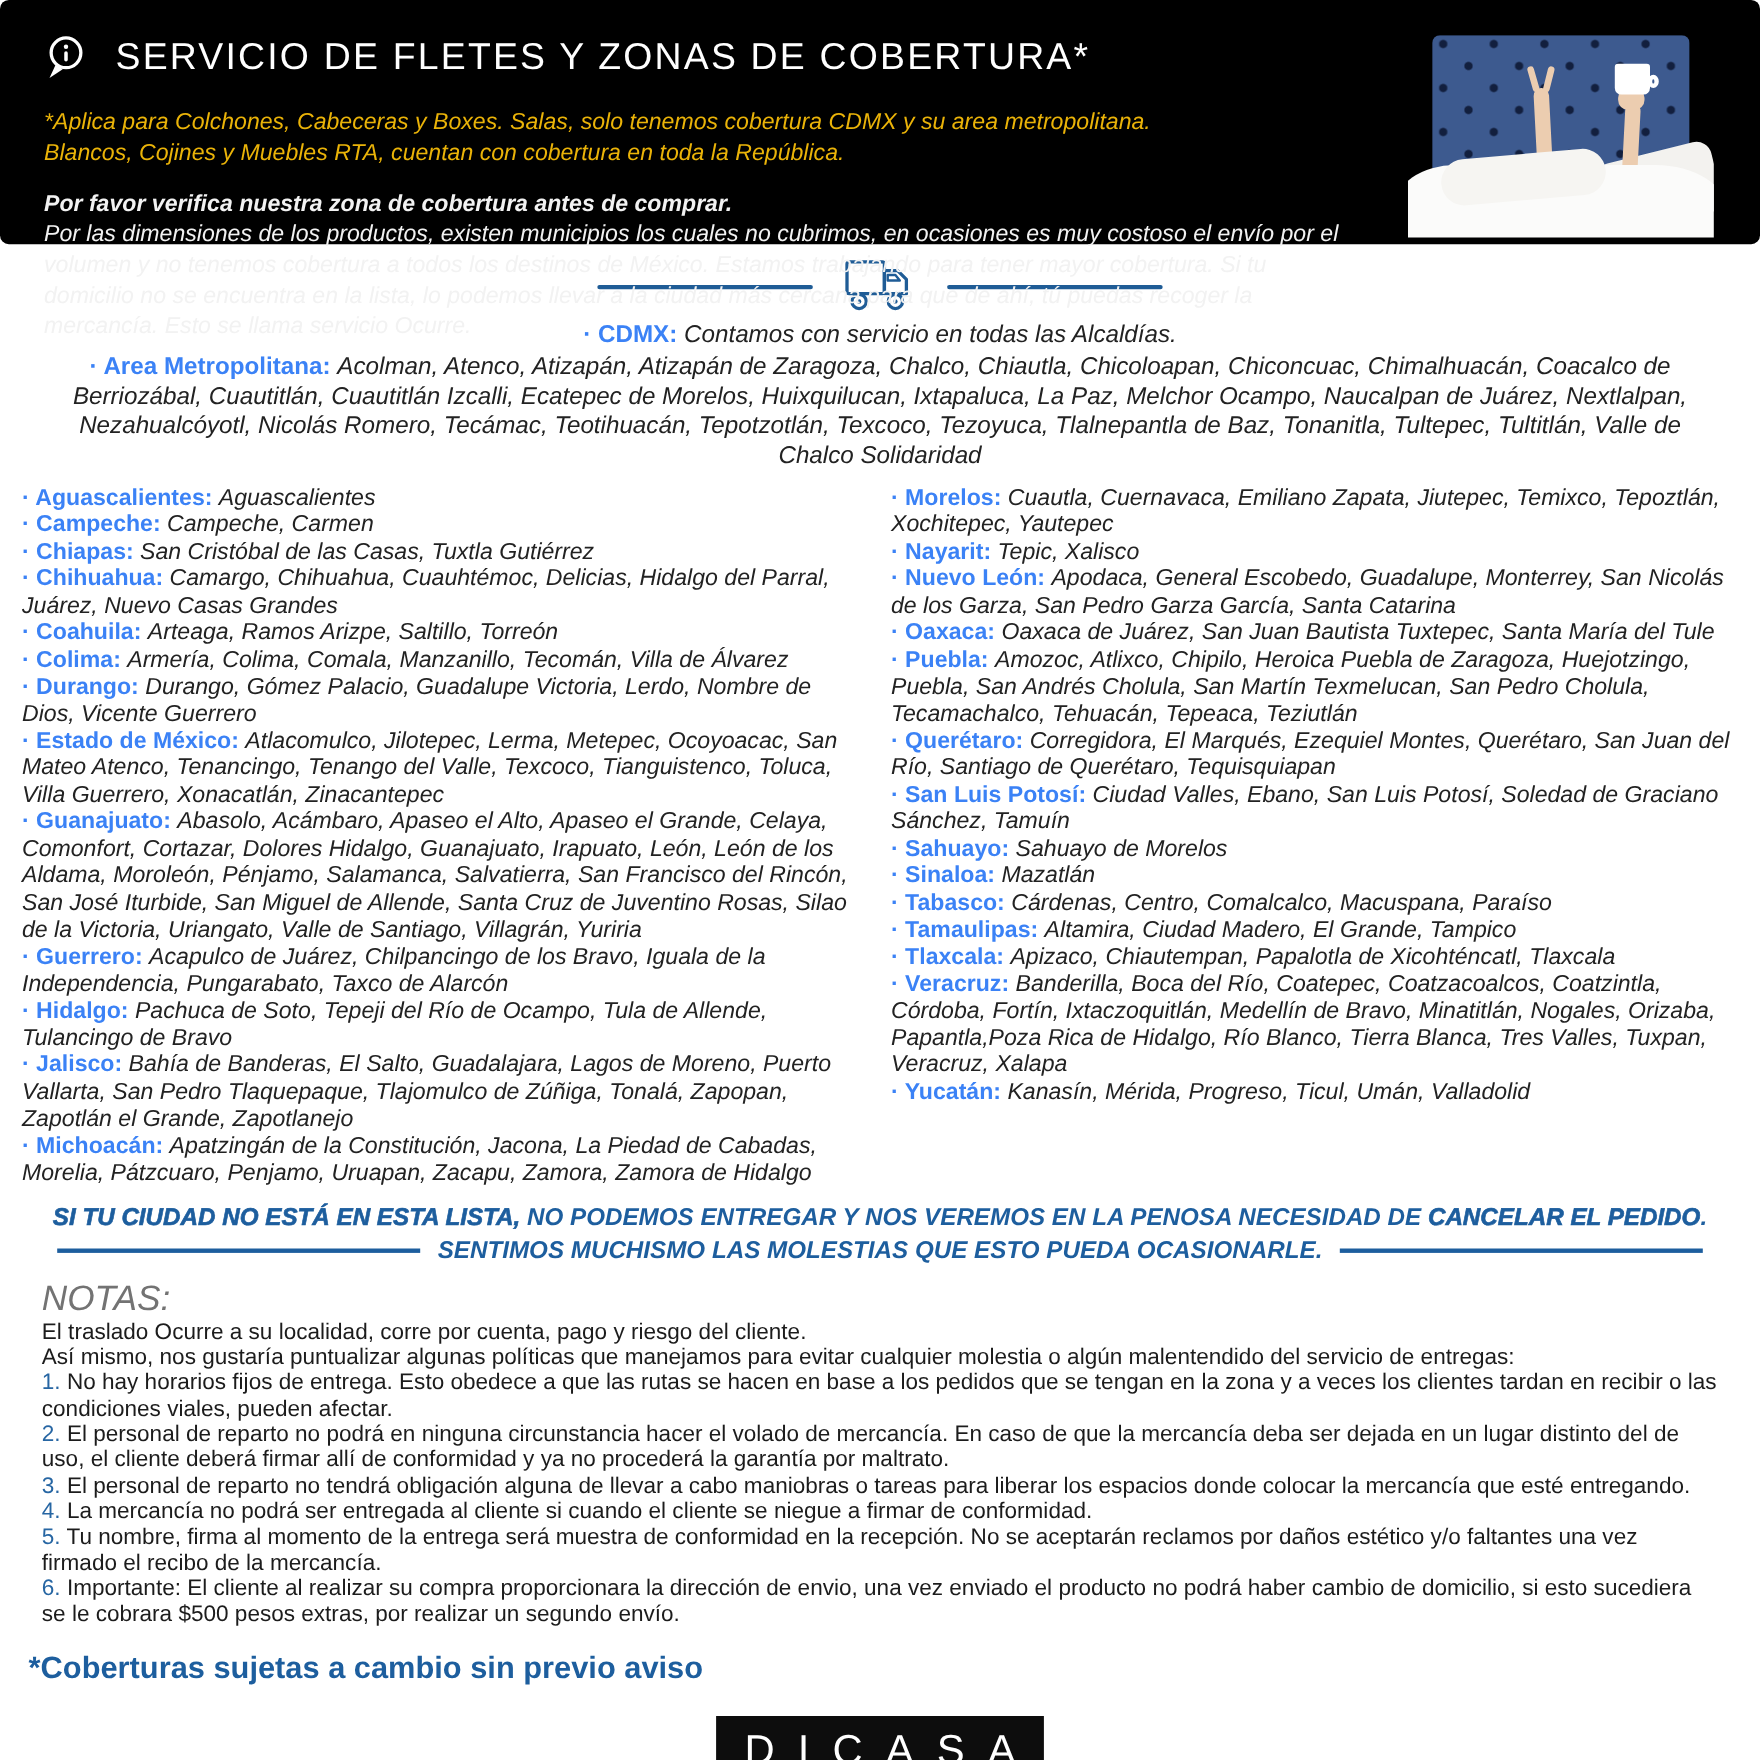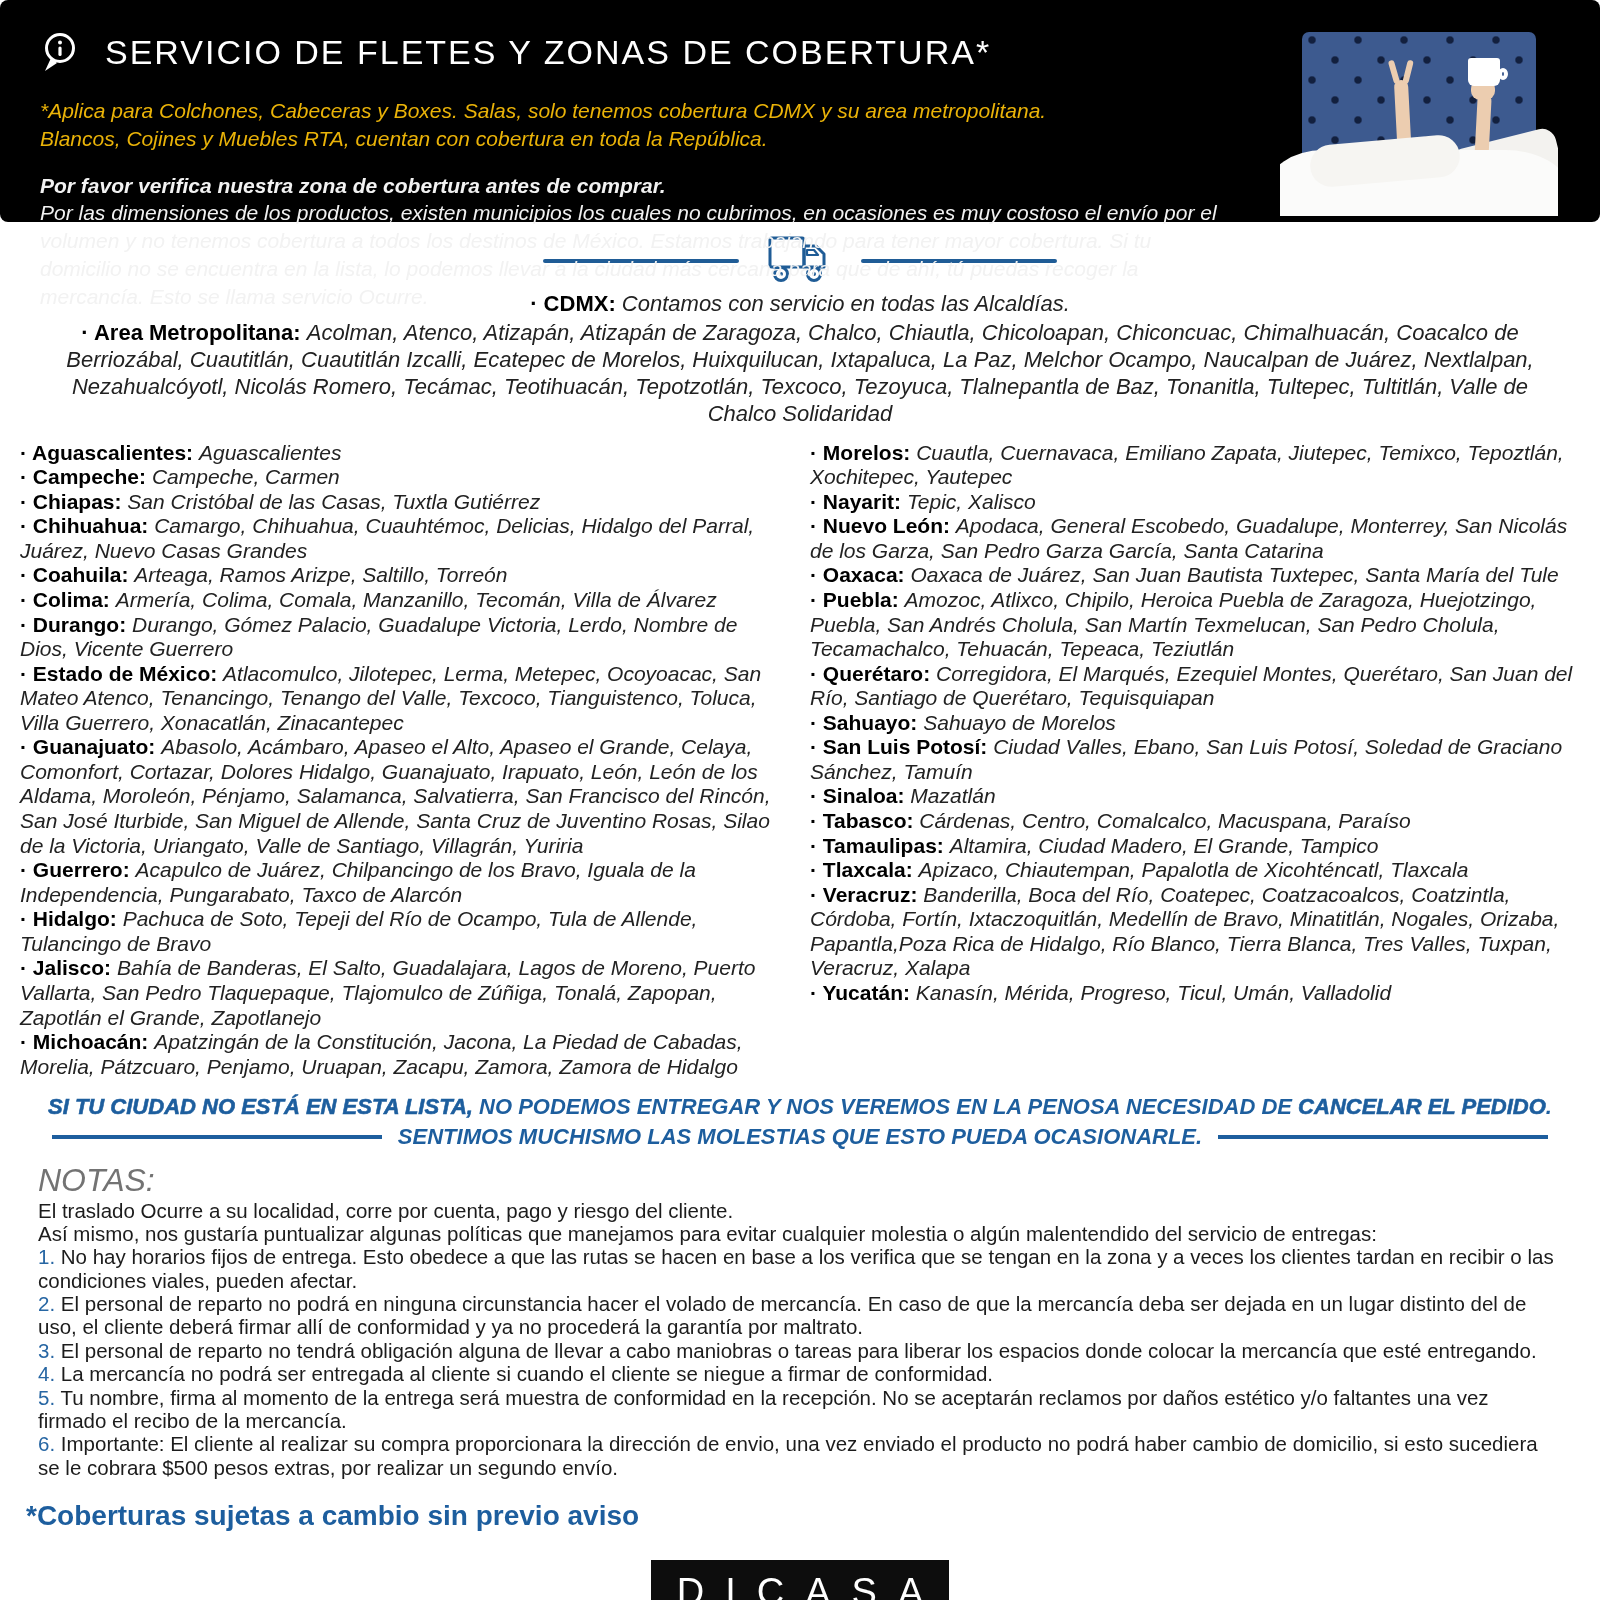--- a/index.html
+++ b/index.html
@@ -47,21 +47,21 @@
   .finger { position:absolute; width:6px; height:24px; background:#eccdb0; border-radius:3px; }
   .f1 { left:111px; bottom:132px; transform:rotate(-16deg); }
   .f2 { left:125px; bottom:132px; transform:rotate(14deg); }
   .hand { position:absolute; left:191px; bottom:116px; width:24px; height:20px; background:#eccdb0; border-radius:9px; }
   .mug { position:absolute; left:188px; bottom:130px; width:32px; height:28px; background:#fff; border-radius:3px 3px 6px 6px; }
   .mug-handle { position:absolute; left:218px; bottom:136px; width:10px; height:12px; border:4px solid #fff; border-radius:50%; }
   
   .divider-row { display:flex; align-items:center; justify-content:center; gap:28px; margin-top:10px; height:58px; }
   .rule { width:196px; height:4px; background:#1f5c96; border-radius:2px; }
   
-  .blue { color:#000000; font-weight:700; font-style:normal; }
+  .blue { color:#3b82f6; font-weight:700; font-style:normal; }
   em { color:#222; }
   .cdmx-line { text-align:center; font-size:22px; margin:0; line-height:1.25; }
   .metro { text-align:center; font-size:22px; line-height:1.24; margin:1px auto 0; max-width:1510px; }
   
   .columns { display:flex; gap:20px; padding:0 20px; margin-top:13px; }
   .col { flex:1; list-style:none; margin:0; padding:0; font-size:21px; line-height:1.17; }
   .col li { margin:0; }
   
   .warning { margin-top:15px; color:#1d5e9e; font-style:italic; font-weight:700; font-size:22px; }
   .warning-line1 { text-align:center; margin:0; }
@@ -161,22 +161,22 @@
     <li><span class="blue">· Jalisco:</span> <em>Bahía de Banderas, El Salto, Guadalajara, Lagos de Moreno, Puerto Vallarta, San Pedro Tlaquepaque, Tlajomulco de Zúñiga, Tonalá, Zapopan, Zapotlán el Grande, Zapotlanejo</em></li>
     <li><span class="blue">· Michoacán:</span> <em>Apatzingán de la Constitución, Jacona, La Piedad de Cabadas, Morelia, Pátzcuaro, Penjamo, Uruapan, Zacapu, Zamora, Zamora de Hidalgo</em></li>
   </ul>
   <ul class="col">
     <li><span class="blue">· Morelos:</span> <em>Cuautla, Cuernavaca, Emiliano Zapata, Jiutepec, Temixco, Tepoztlán, Xochitepec, Yautepec</em></li>
     <li><span class="blue">· Nayarit:</span> <em>Tepic, Xalisco</em></li>
     <li><span class="blue">· Nuevo León:</span> <em>Apodaca, General Escobedo, Guadalupe, Monterrey, San Nicolás de los Garza, San Pedro Garza García, Santa Catarina</em></li>
     <li><span class="blue">· Oaxaca:</span> <em>Oaxaca de Juárez, San Juan Bautista Tuxtepec, Santa María del Tule</em></li>
     <li><span class="blue">· Puebla:</span> <em>Amozoc, Atlixco, Chipilo, Heroica Puebla de Zaragoza, Huejotzingo, Puebla, San Andrés Cholula, San Martín Texmelucan, San Pedro Cholula, Tecamachalco, Tehuacán, Tepeaca, Teziutlán</em></li>
     <li><span class="blue">· Querétaro:</span> <em>Corregidora, El Marqués, Ezequiel Montes, Querétaro, San Juan del Río, Santiago de Querétaro, Tequisquiapan</em></li>
+    <li><span class="blue">· San Luis Potosí:</span> <em>Ciudad Valles, Ebano, San Luis Potosí, Soledad de Graciano Sánchez, Tamuín</em></li>
     <li><span class="blue">· Sahuayo:</span> <em>Sahuayo de Morelos</em></li>
-    <li><span class="blue">· San Luis Potosí:</span> <em>Ciudad Valles, Ebano, San Luis Potosí, Soledad de Graciano Sánchez, Tamuín</em></li>
     <li><span class="blue">· Sinaloa:</span> <em>Mazatlán</em></li>
     <li><span class="blue">· Tabasco:</span> <em>Cárdenas, Centro, Comalcalco, Macuspana, Paraíso</em></li>
     <li><span class="blue">· Tamaulipas:</span> <em>Altamira, Ciudad Madero, El Grande, Tampico</em></li>
     <li><span class="blue">· Tlaxcala:</span> <em>Apizaco, Chiautempan, Papalotla de Xicohténcatl, Tlaxcala</em></li>
     <li><span class="blue">· Veracruz:</span> <em>Banderilla, Boca del Río, Coatepec, Coatzacoalcos, Coatzintla, Córdoba, Fortín, Ixtaczoquitlán, Medellín de Bravo, Minatitlán, Nogales, Orizaba, Papantla,Poza Rica de Hidalgo, Río Blanco, Tierra Blanca, Tres Valles, Tuxpan, Veracruz, Xalapa</em></li>
     <li><span class="blue">· Yucatán:</span> <em>Kanasín, Mérida, Progreso, Ticul, Umán, Valladolid</em></li>
   </ul>
 </div>
 
 <div class="warning">
@@ -185,21 +185,21 @@
     <span class="rule2"></span>
     <span>SENTIMOS MUCHISMO LAS MOLESTIAS QUE ESTO PUEDA OCASIONARLE.</span>
     <span class="rule2"></span>
   </div>
 </div>
 
 <div class="notes">
   <p class="notes-heading">NOTAS:</p>
   <p>El traslado Ocurre a su localidad, corre por cuenta, pago y riesgo del cliente.</p>
   <p>Así mismo, nos gustaría puntualizar algunas políticas que manejamos para evitar cualquier molestia o algún malentendido del servicio de entregas:</p>
-  <p class="note-item"><span class="note-num">1.</span> <span>No hay horarios fijos de entrega. Esto obedece a que las rutas se hacen en base a los verifica que se tengan en la zona y a veces los clientes tardan en recibir o las condiciones viales, pueden afectar.</span></p>
+  <p class="note-item"><span class="note-num">1.</span> <span>No hay horarios fijos de entrega. Esto obedece a que las rutas se hacen en base a los pedidos que se tengan en la zona y a veces los clientes tardan en recibir o las condiciones viales, pueden afectar.</span></p>
   <p class="note-item"><span class="note-num">2.</span> <span>El personal de reparto no podrá en ninguna circunstancia hacer el volado de mercancía. En caso de que la mercancía deba ser dejada en un lugar distinto del de uso, el cliente deberá firmar allí de conformidad y ya no procederá la garantía por maltrato.</span></p>
   <p class="note-item"><span class="note-num">3.</span> <span>El personal de reparto no tendrá obligación alguna de llevar a cabo maniobras o tareas para liberar los espacios donde colocar la mercancía que esté entregando.</span></p>
   <p class="note-item"><span class="note-num">4.</span> <span>La mercancía no podrá ser entregada al cliente si cuando el cliente se niegue a firmar de conformidad.</span></p>
   <p class="note-item"><span class="note-num">5.</span> <span>Tu nombre, firma al momento de la entrega será muestra de conformidad en la recepción. No se aceptarán reclamos por daños estético y/o faltantes una vez firmado el recibo de la mercancía.</span></p>
   <p class="note-item"><span class="note-num">6.</span> <span>Importante: El cliente al realizar su compra proporcionara la dirección de envio, una vez enviado el producto no podrá haber cambio de domicilio, si esto sucediera se le cobrara $500 pesos extras, por realizar un segundo envío.</span></p>
 </div>
 
 <p class="footnote">*Coberturas sujetas a cambio sin previo aviso</p>
 
 <div class="logo">DICASA</div>

